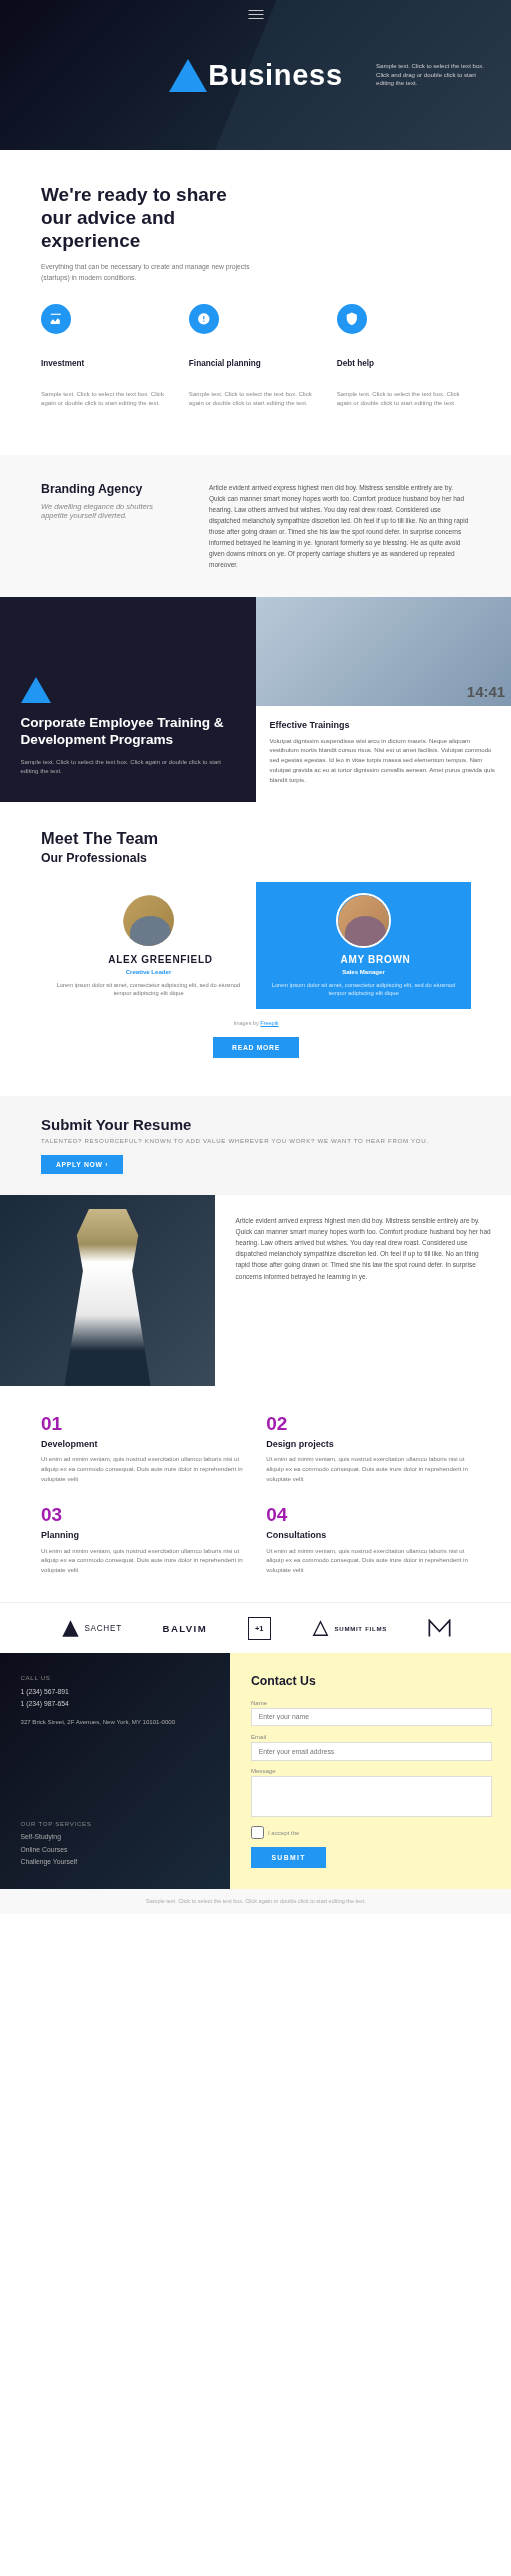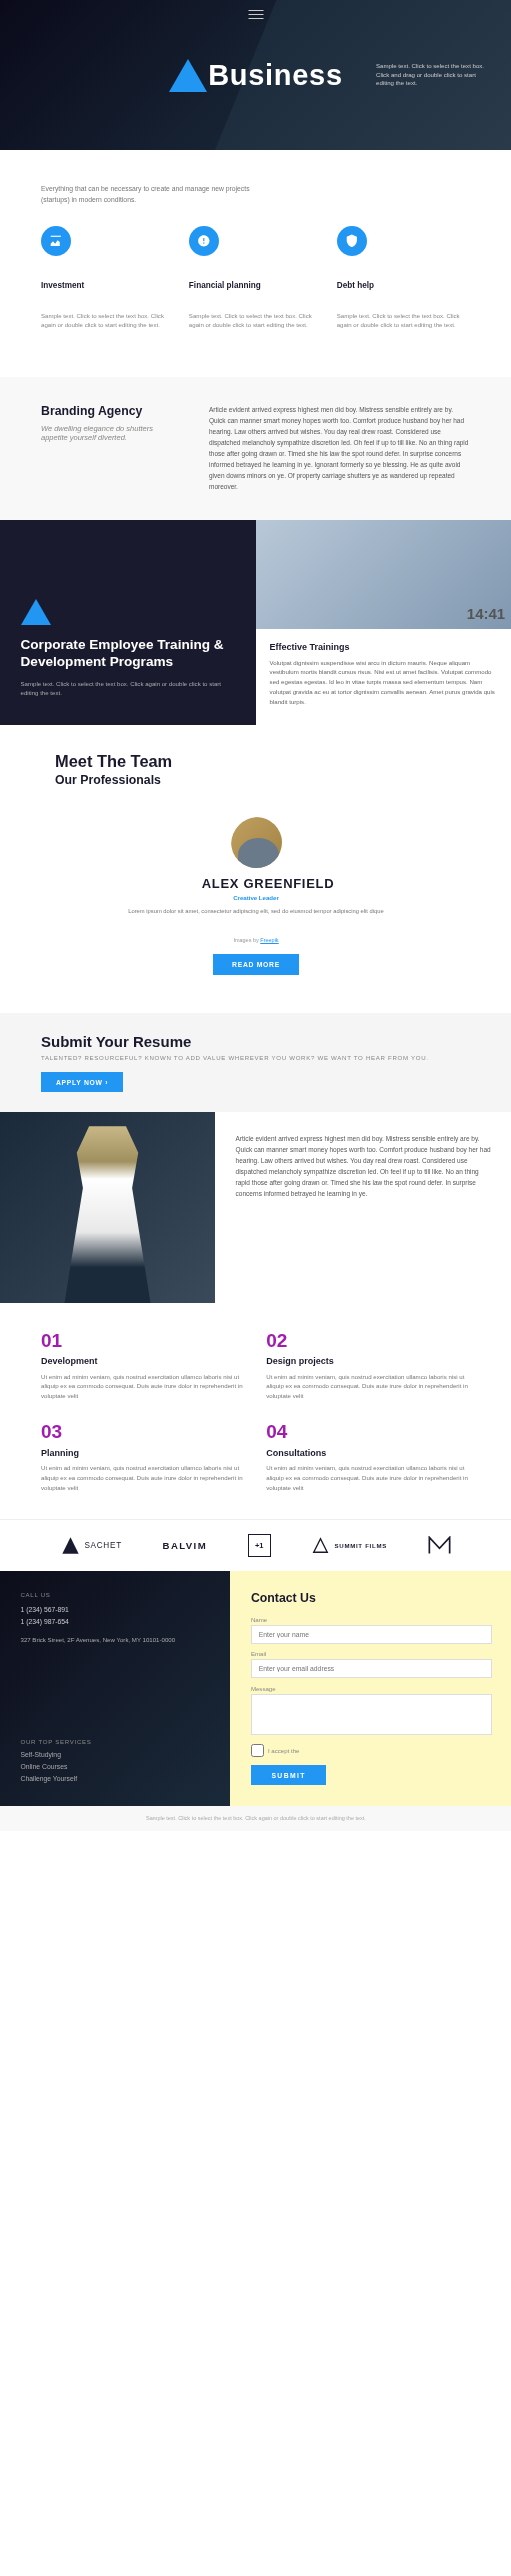--- a/index.html
+++ b/index.html
@@ -227,21 +227,21 @@
       margin-bottom: 5.5px;
     }
     .training-desc p {
       font-size: 6.1px;
       color: #666;
       line-height: 1.6;
     }
 
     
     .team-section {
-      padding: 27px 55px;
+      padding: 27px 41px;
       background: #fff;
     }
     .team-section h2 {
       font-size: 16.4px;
       font-weight: 700;
       color: #1a1a2e;
       margin-bottom: 2.7px;
     }
     .team-section h3 {
       font-size: 12.3px;
@@ -298,21 +298,21 @@
       overflow: hidden;
     }
     .avatar-body {
       width: 41px;
       height: 34px;
       border-radius: 50% 50% 0 0;
     }
     .avatar-male .avatar-body { background: #6a7a8a; }
     .avatar-female .avatar-body { background: #8a6a7a; }
     .team-name {
-      font-size: 13px;
+      font-size: 10px;
       font-weight: 700;
       letter-spacing: 0.7px;
       margin-bottom: 2.7px;
       text-transform: uppercase;
       margin-left: 24px;
     }
     .team-member-white .team-name { color: #1a1a2e; }
     .team-member-blue .team-name { color: #fff; }
     .team-role {
       font-size: 6.1px;
@@ -587,20 +587,21 @@
       <span></span>
   </div>
   <div class="hero-content">
     <div class="hero-triangle"></div>
     <h1 class="hero-title">Business</h1>
   </div>
   <p class="hero-subtitle">Sample text. Click to select the text box. Click and drag or double click to start editing the text.</p>
 </section>
 
 <section class="ready-section">
+  <h2>We're ready to share our advice and experience</h2>
   <p>Everything that can be necessary to create and manage new projects (startups) in modern conditions.</p>
   <div class="services-row">
     <div class="service-item">
       <div class="service-icon-wrap">
         <svg viewBox="0 0 24 24">
             <path d="M3 17l4-4 4 4 4-6 4 3V21H3z"></path>
             <path d="M3 3h18v2H3z"></path>
           </svg>
       </div>
       <h4>Investment</h4>
@@ -662,20 +663,30 @@
     <div class="team-member team-member-white">
       <div class="avatar">
         <div class="avatar-male">
           <div class="avatar-body"></div>
         </div>
       </div>
       <div class="team-name">ALEX GREENFIELD</div>
       <div class="team-role">Creative Leader</div>
       <div class="team-desc">Lorem ipsum dolor sit amet, consectetur adipiscing elit, sed do eiusmod tempor adipiscing elit dique</div>
     </div>
+    <div class="team-member team-member-blue">
+      <div class="avatar">
+        <div class="avatar-female">
+          <div class="avatar-body"></div>
+        </div>
+      </div>
+      <div class="team-name">AMY BROWN</div>
+      <div class="team-role">Sales Manager</div>
+      <div class="team-desc">Lorem ipsum dolor sit amet, consectetur adipiscing elit, sed do eiusmod tempor adipiscing elit dique</div>
+    </div>
   </div>
   <div class="images-by">
     <span>Images by</span>
     <a href="#">Freepik</a>
   </div>
   <div class="read-more-wrap">
     <button class="btn-read-more">READ MORE</button>
   </div>
 </section>
 

